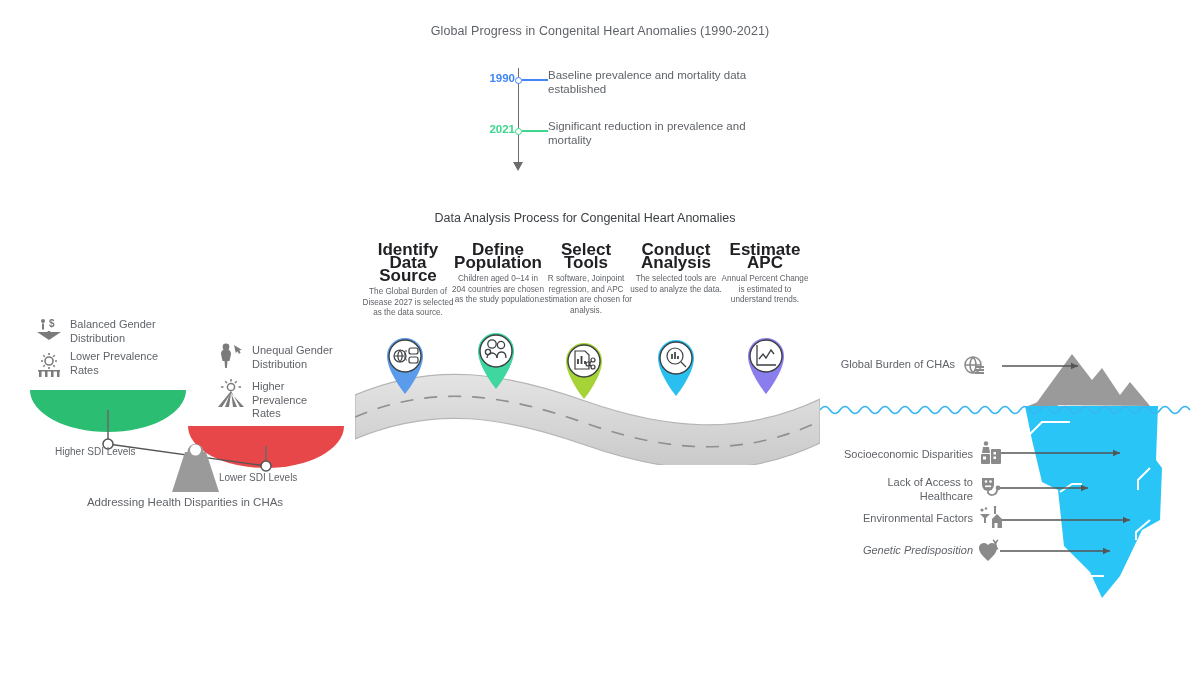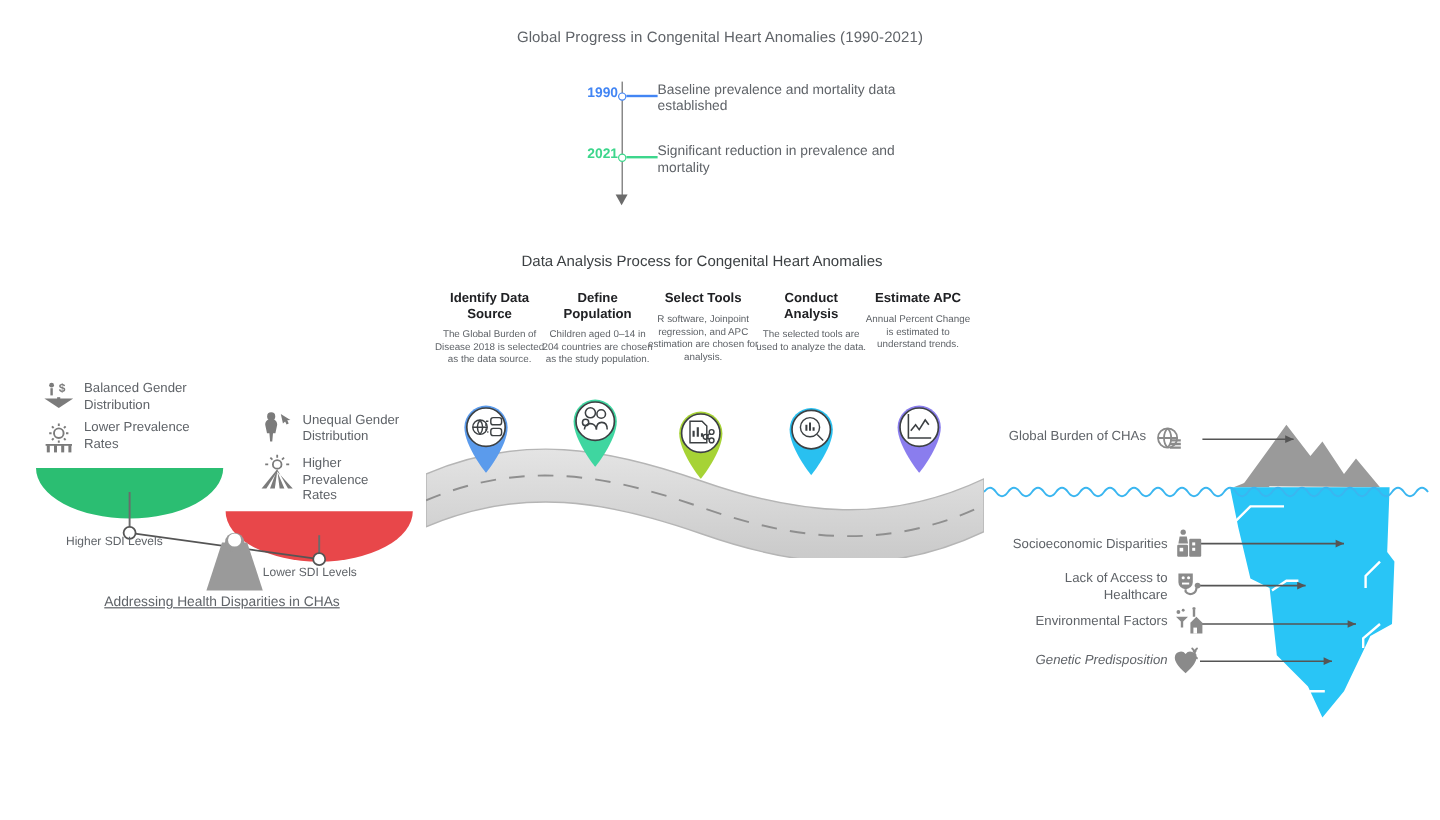--- a/index.html
+++ b/index.html
@@ -28,30 +28,30 @@
   .tl-dot{position:absolute;left:44.5px;top:-0.5px;width:7px;height:7px;border-radius:50%;
           background:#fff;border:1.6px solid currentColor;box-sizing:border-box;}
   .tl-stub{position:absolute;left:52px;top:2.2px;width:26px;height:2px;}
   .tl-text{position:absolute;left:78px;top:-9px;width:215px;font-size:11.5px;
            line-height:14px;color:#5f6368;}
 
   
   #process-title{left:360px;top:211px;width:450px;text-align:center;
     font-size:12.5px;font-weight:normal;color:#3c4043;}
   .step{position:absolute;width:92px;text-align:center;top:243px;}
-  .step-title{font-size:11px;font-weight:bold;color:#202124;line-height:13px;}
+  .step-title{font-size:17px;font-weight:bold;color:#202124;line-height:13px;}
   .step-desc{font-size:8.2px;color:#5f6368;line-height:10.5px;margin-top:5px;}
   .pin{position:absolute;width:52px;height:66px;}
   .pin svg{display:block;}
 
   
   .ss-label{position:absolute;font-size:11px;line-height:13.5px;color:#5f6368;}
   .ss-icon{position:absolute;color:#7b7b7b;}
   #seesaw-caption{position:absolute;left:0;top:496px;width:370px;text-align:center;
-    font-size:11.5px;color:#5f6368;text-decoration:underline;}
+    font-size:11.5px;color:#5f6368;}
   .sdi-label{position:absolute;font-size:10px;color:#5f6368;}
 
   
   .ib-label{position:absolute;text-align:right;font-size:11px;line-height:13.5px;color:#5f6368;}
   .ib-icon{position:absolute;color:#8a8a8a;}
 </style>
 </head>
 <body>
 
 <div class="stage">
@@ -145,21 +145,21 @@
       <circle cx="26" cy="26" r="16" fill="#fff" stroke="#3c4043" stroke-width="1.4"></circle>
       <g fill="none" stroke="#3c4043" stroke-width="1.3">
         <path d="M17 15v20h19"></path>
           <path d="M19 29l4-5 3 4 5-8 3 4"></path>
       </g>
     </svg>
   </div>
 
   <div class="step" style="left:362px;">
     <div class="step-title">Identify Data Source</div>
-    <div class="step-desc">The Global Burden of Disease 2018 is selected as the data source.</div>
+    <div class="step-desc">The Global Burden of Disease 2027 is selected as the data source.</div>
   </div>
   <div class="step" style="left:452px;">
     <div class="step-title">Define Population</div>
     <div class="step-desc">Children aged 0–14 in 204 countries are chosen as the study population.</div>
   </div>
   <div class="step" style="left:540px;">
     <div class="step-title">Select Tools</div>
     <div class="step-desc">R software, Joinpoint regression, and APC estimation are chosen for analysis.</div>
   </div>
   <div class="step" style="left:630px;">

